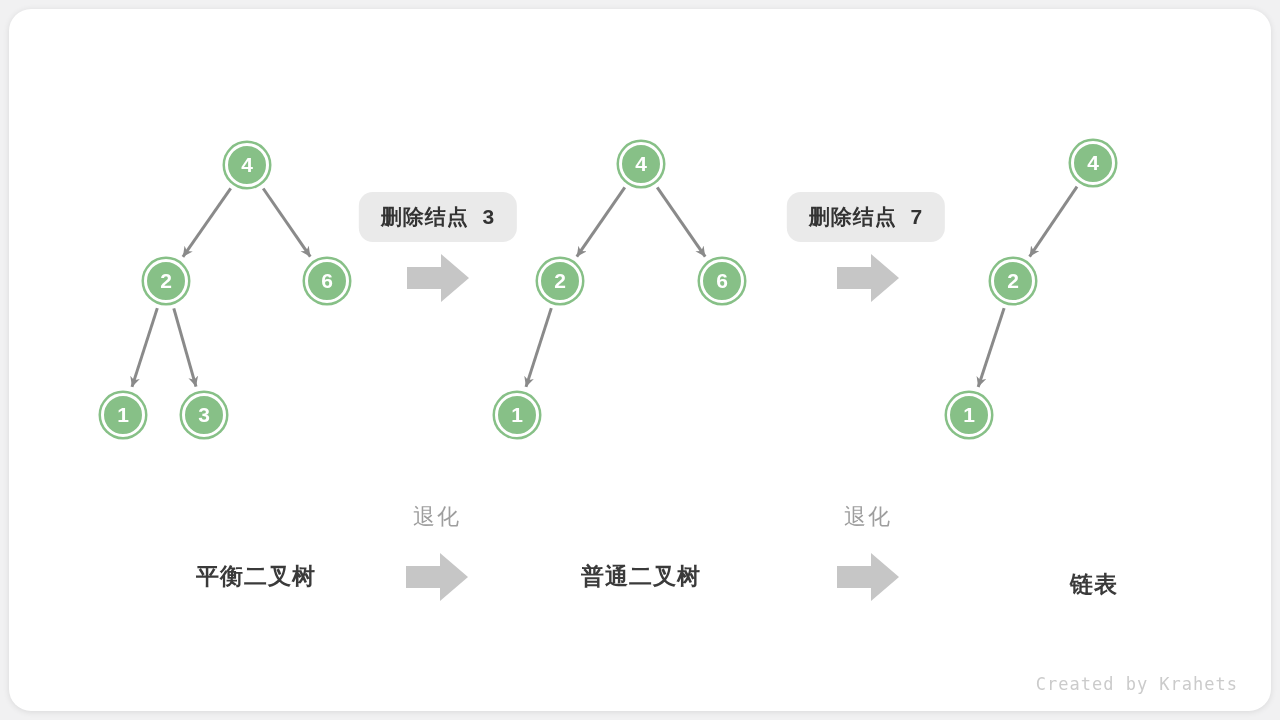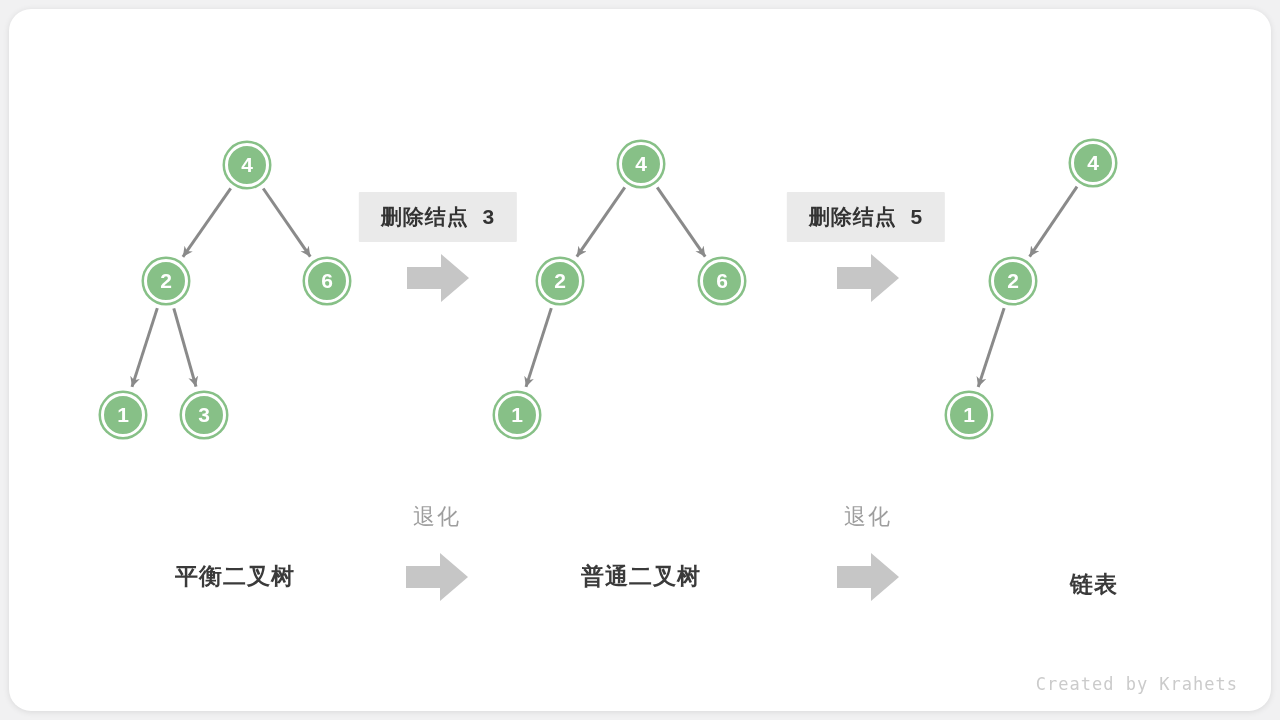--- a/index.html
+++ b/index.html
@@ -52,21 +52,21 @@
     position: absolute;
     transform: translate(-50%, -50%);
     white-space: pre;
   }
   .badge {
     background: var(--badge-bg);
     color: var(--badge-text);
     font-size: 21px;
     font-weight: 700;
     padding: 11px 22px;
-    border-radius: 1px;
+    border-radius: 14px;
     letter-spacing: 1px;
   }
   .tree-label {
     color: var(--label-dark);
     font-size: 23px;
     font-weight: 700;
     letter-spacing: 1px;
   }
   .degrade-label {
     color: var(--label-gray);
@@ -131,25 +131,25 @@
       </div>
       <div>
         <div class="node" style="left: 1093px; top: 163px;">4</div>
         <div class="node" style="left: 1013px; top: 281px;">2</div>
         <div class="node" style="left: 969px; top: 415px;">1</div>
       </div>
     </div>
 
   <div id="labels-layer">
     <div class="centered badge" style="left: 438px; top: 217px;">删除结点  3</div>
-    <div class="centered badge" style="left: 866px; top: 217px;">删除结点  5</div>
+    <div class="centered badge" style="left: 866px; top: 217px;">删除结点  7</div>
 
     <div class="centered degrade-label" style="left: 437px; top: 517px;">退化</div>
     <div class="centered degrade-label" style="left: 868px; top: 517px;">退化</div>
 
-    <div class="centered tree-label" style="left: 235px; top: 576px;">平衡二叉树</div>
+    <div class="centered tree-label" style="left: 256px; top: 576px;">平衡二叉树</div>
     <div class="centered tree-label" style="left: 641px; top: 576px; text-align: center;">普通二叉树</div>
     <div class="centered tree-label" style="left: 1094px; top: 584px;">链表</div>
 
     <div class="watermark">Created by Krahets</div>
   </div>
 
 </div>
 
 </body></html>

